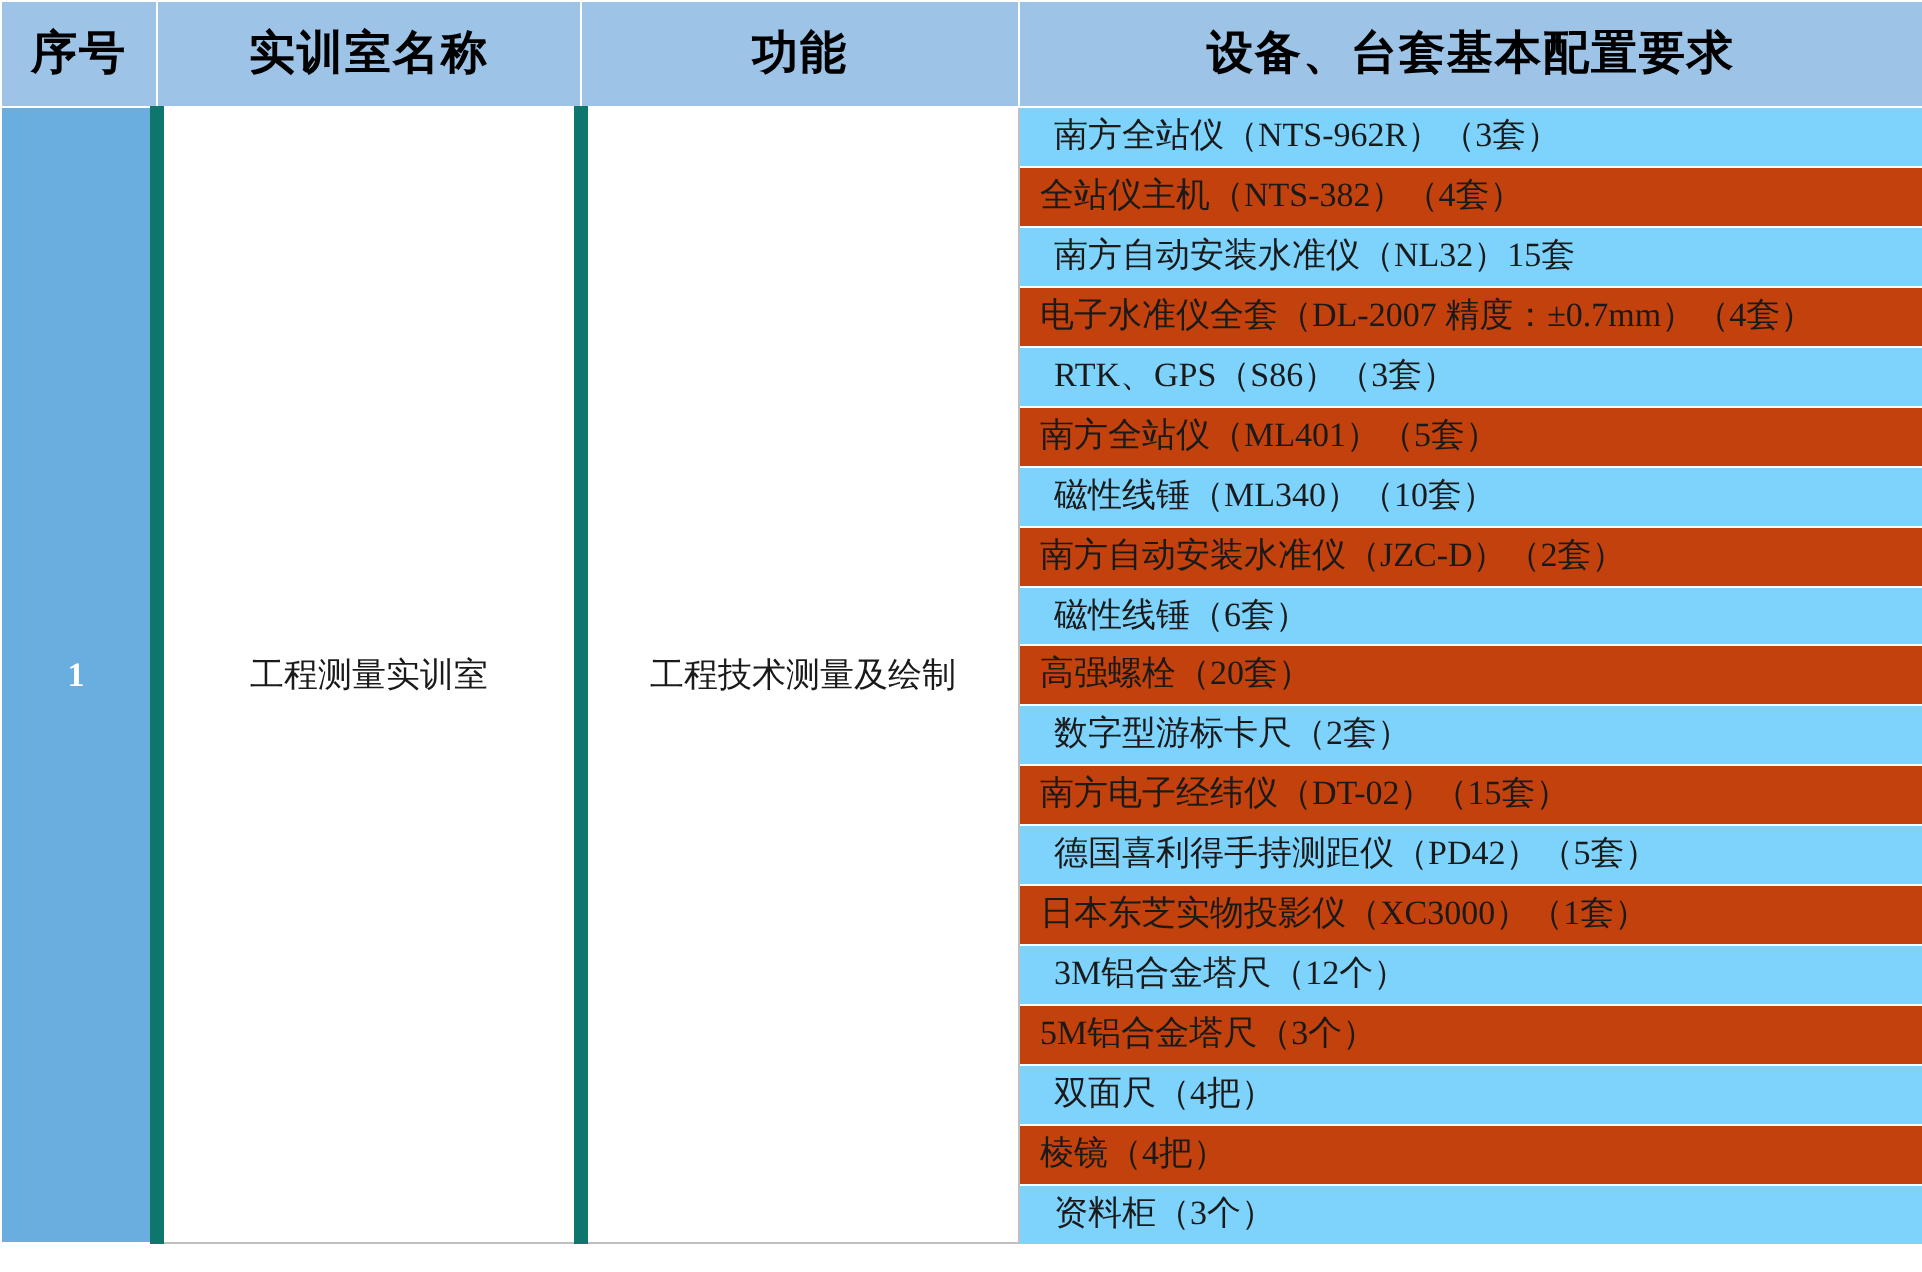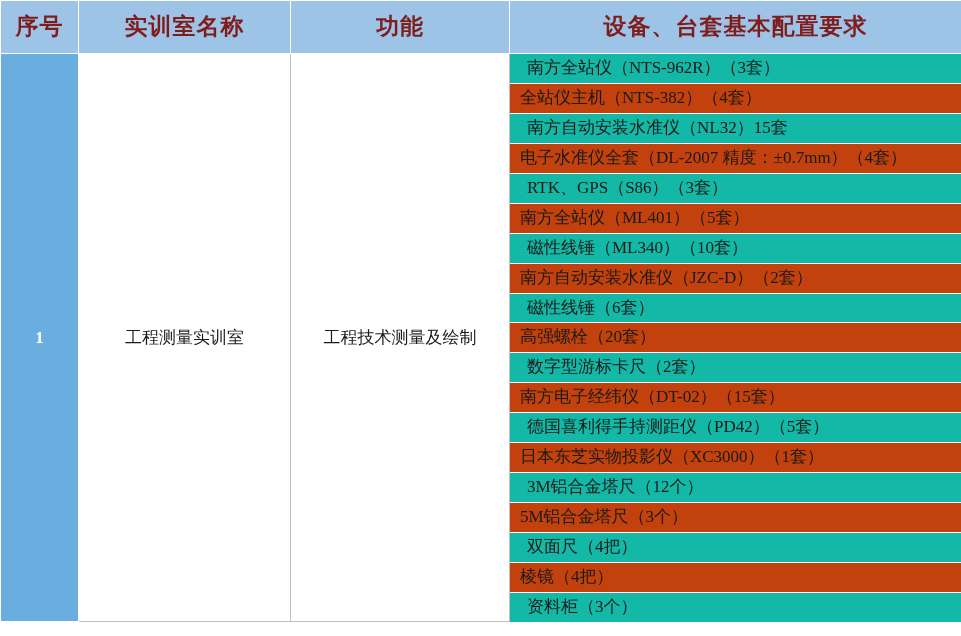--- a/index.html
+++ b/index.html
@@ -24,21 +24,21 @@
     table-layout: fixed;
   }
   table.spec-table col.c-seq    { width: 78px; }
   table.spec-table col.c-name   { width: 212px; }
   table.spec-table col.c-func   { width: 219px; }
   table.spec-table col.c-equip  { width: 452px; }
 
   
   thead th {
     background: #9dc3e6;
-    color: #7f1d1d;
+    color: #000000;
     font-size: 23px;
     font-weight: bold;
     text-align: center;
     padding: 10px 4px 11px 4px;
     border: 1px solid #ffffff;
     letter-spacing: 1px;
     font-family: "Liberation Serif", "DejaVu Serif", serif;
   }
   thead th.th-seq { padding-left: 2px; padding-right: 2px; }
 
@@ -51,21 +51,21 @@
     text-align: center;
     vertical-align: middle;
     border: 1px solid #ffffff;
   }
   td.cell-name, td.cell-func {
     background: #ffffff;
     color: #1a1a1a;
     font-size: 17px;
     text-align: center;
     vertical-align: middle;
-    border-left: 1px solid #0f766e;
+    border-left: 7px solid #0f766e;
     border-right: 1px solid #bfbfbf;
     border-top: none;
     border-bottom: 1px solid #bfbfbf;
     padding: 4px 6px;
   }
   td.cell-equip {
     padding: 0;
     border: none;
     vertical-align: top;
   }
@@ -74,21 +74,21 @@
   }
   .equip-item {
     font-size: 17px;
     color: #1a1a1a;
     line-height: 1.35;
     padding: 3px 8px 3px 10px;
     border-bottom: 1px solid #ffffff;
     white-space: normal;
     font-family: "Liberation Serif", "DejaVu Serif", serif;
   }
-  .equip-item.odd  { background: #14b8a6; padding-left: 17px; }
+  .equip-item.odd  { background: #7dd3fc; padding-left: 17px; }
   .equip-item.even { background: #c2410c; }
   .equip-item:last-child { border-bottom: none; }
 </style>
 </head>
 <body>
 
 <div class="table-wrap">
   <table class="spec-table">
     <colgroup>
       <col class="c-seq">

